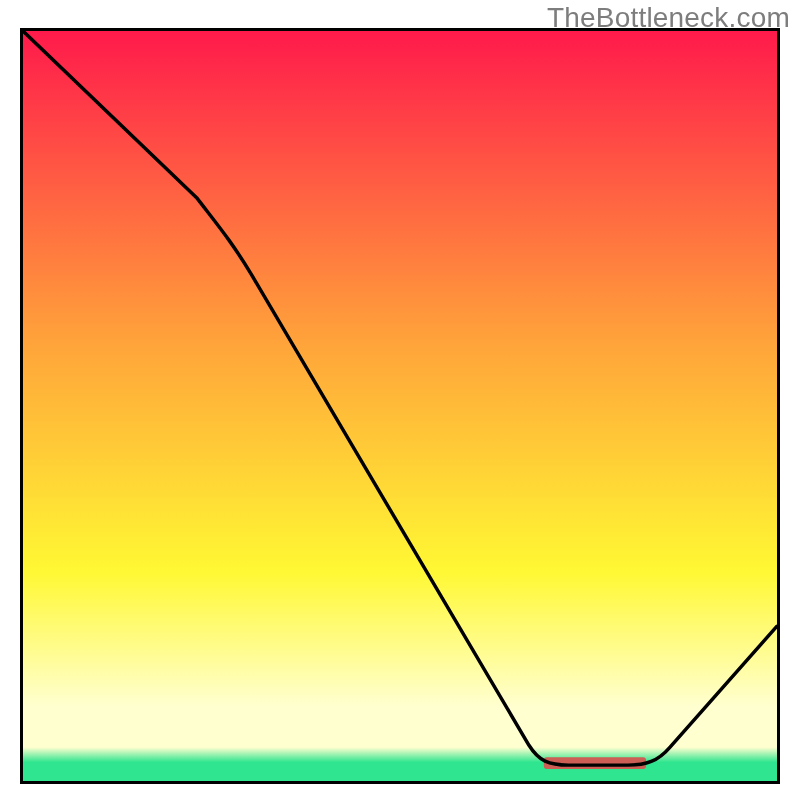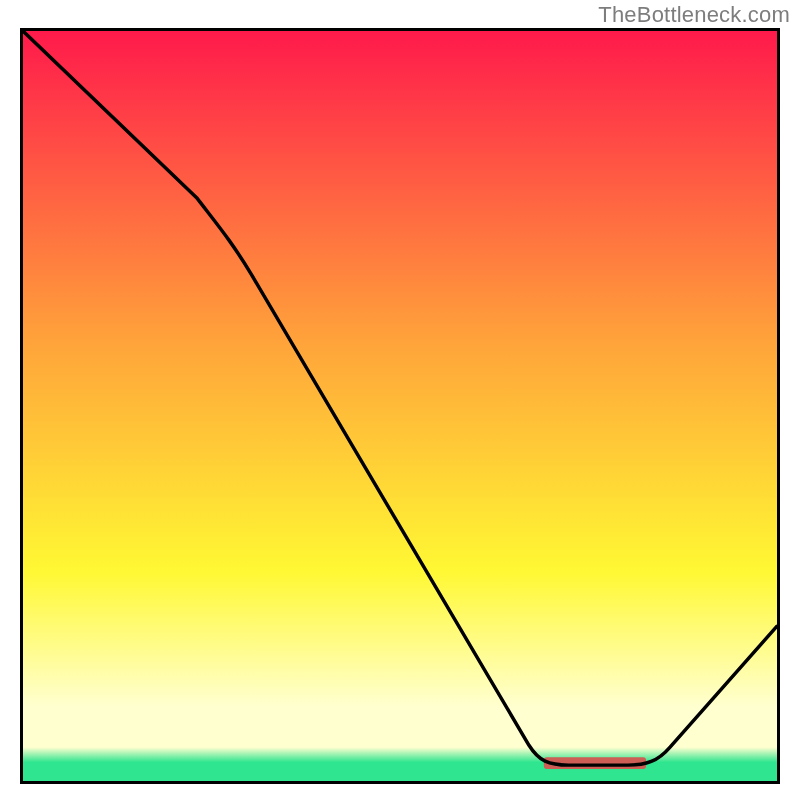--- a/index.html
+++ b/index.html
@@ -14,21 +14,21 @@
     position: relative;
     width: 800px;
     height: 800px;
     background: #ffffff;
   }
   .watermark {
     position: absolute;
     top: 2px;
     right: 10px;
     font-family: Arial, Helvetica, sans-serif;
-    font-size: 22px;
+    font-size: 28px;
     color: #7d7d7d;
     font-weight: 400;
     letter-spacing: 0.2px;
   }
   .plot {
     position: absolute;
     left: 20px;
     top: 28px;
     width: 760px;
     height: 756px;

